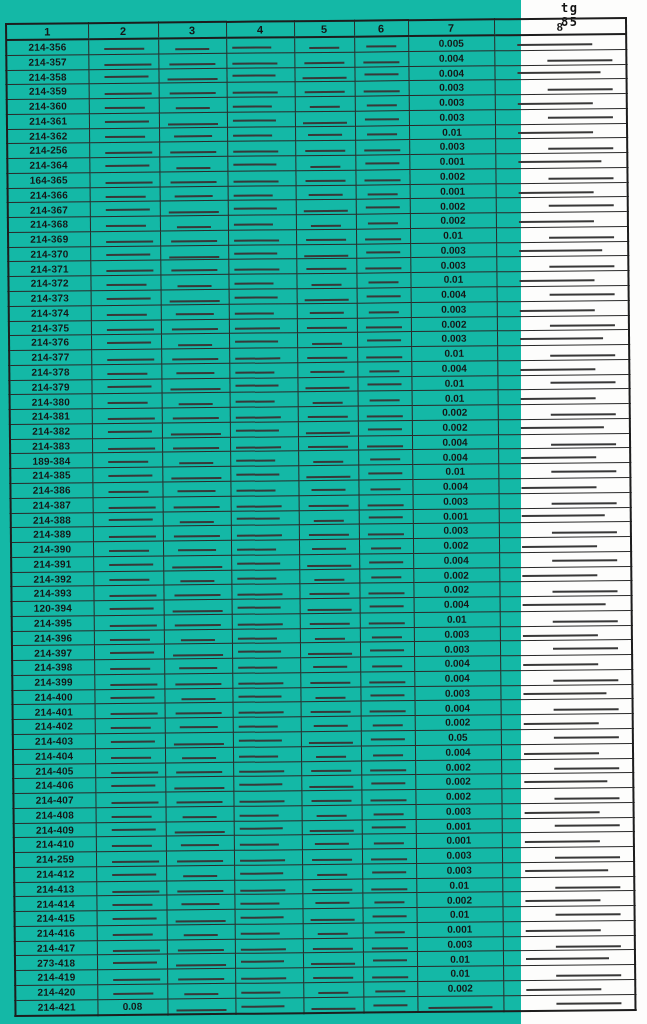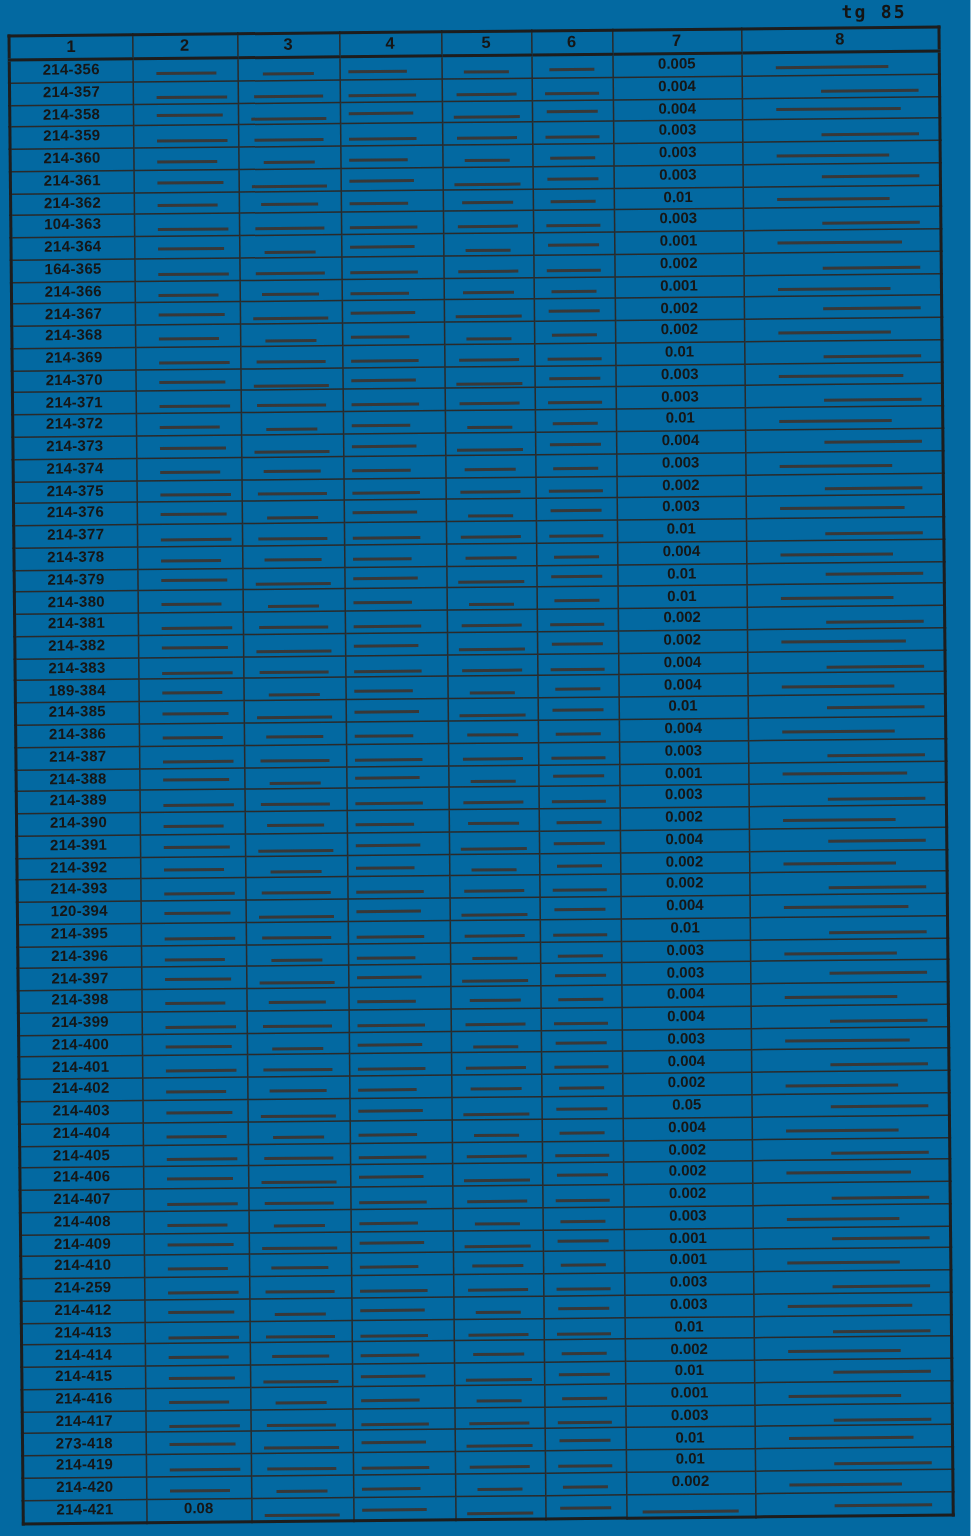--- a/index.html
+++ b/index.html
@@ -4,22 +4,22 @@
 <style>
   html, body {
     margin: 0; padding: 0;
     width: 647px; height: 1024px;
     background: #fdfdfc;
     overflow: hidden;
     font-family: "Liberation Sans", sans-serif;
   }
   .page {
     position: relative;
-    width: 647px; height: 1024px;
-    background: #0369a1;
+    width: 521px; height: 1024px;
+    background: #14b8a6;
   }
   .page-label {
     position: absolute;
     left: 561px; top: 1px;
     font-family: "DejaVu Sans Mono", monospace;
     font-weight: bold;
     font-size: 12px;
     letter-spacing: 1.5px;
     color: #141414;
   }
@@ -172,21 +172,21 @@
           <td class="id-cell">214-362</td>
           <td class="empty"></td>
           <td class="empty"></td>
           <td class="empty"></td>
           <td class="empty"></td>
           <td class="empty"></td>
           <td>0.01</td>
           <td class="empty"></td>
         </tr>
         <tr>
-          <td class="id-cell">104-363</td>
+          <td class="id-cell">214-256</td>
           <td class="empty"></td>
           <td class="empty"></td>
           <td class="empty"></td>
           <td class="empty"></td>
           <td class="empty"></td>
           <td>0.003</td>
           <td class="empty"></td>
         </tr>
         <tr>
           <td class="id-cell">214-364</td>

